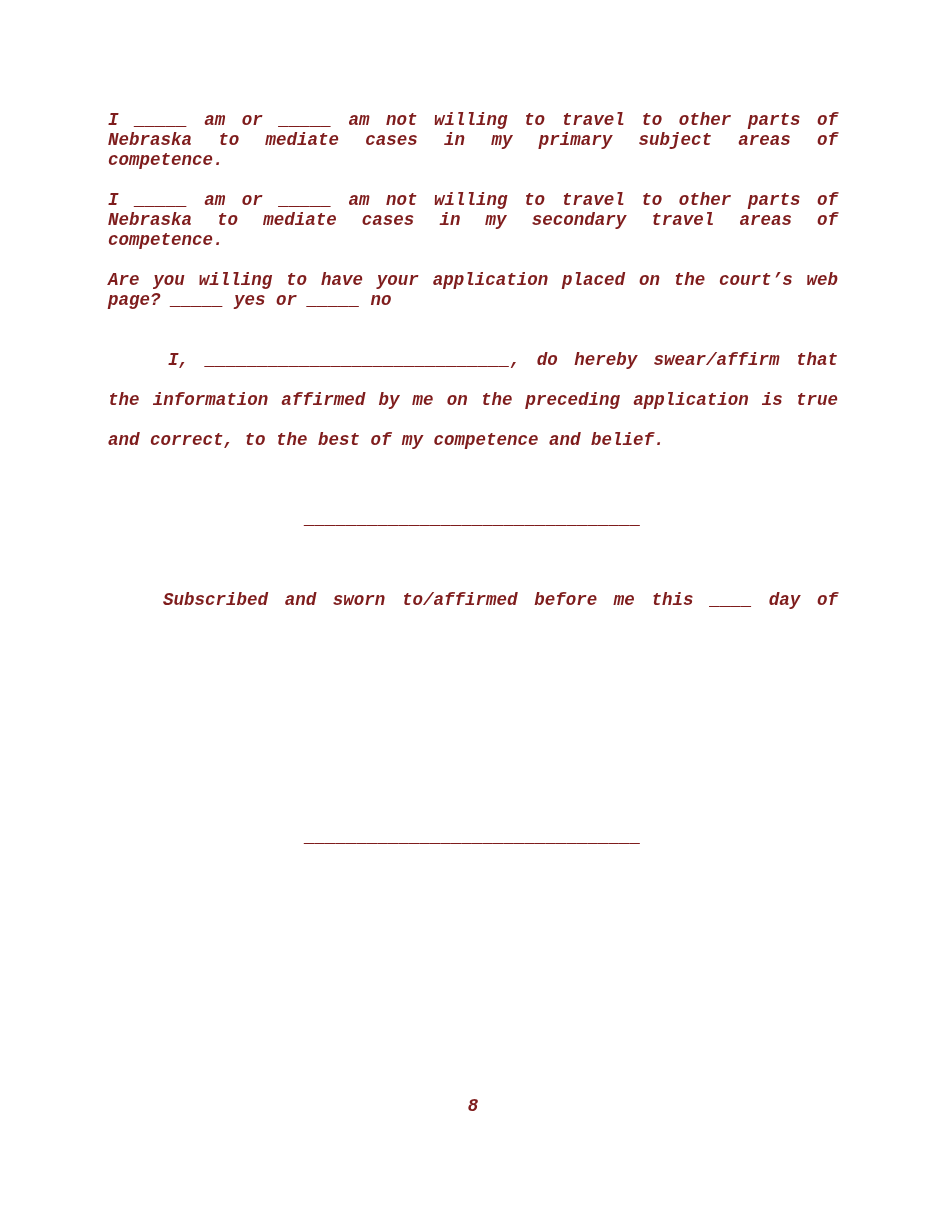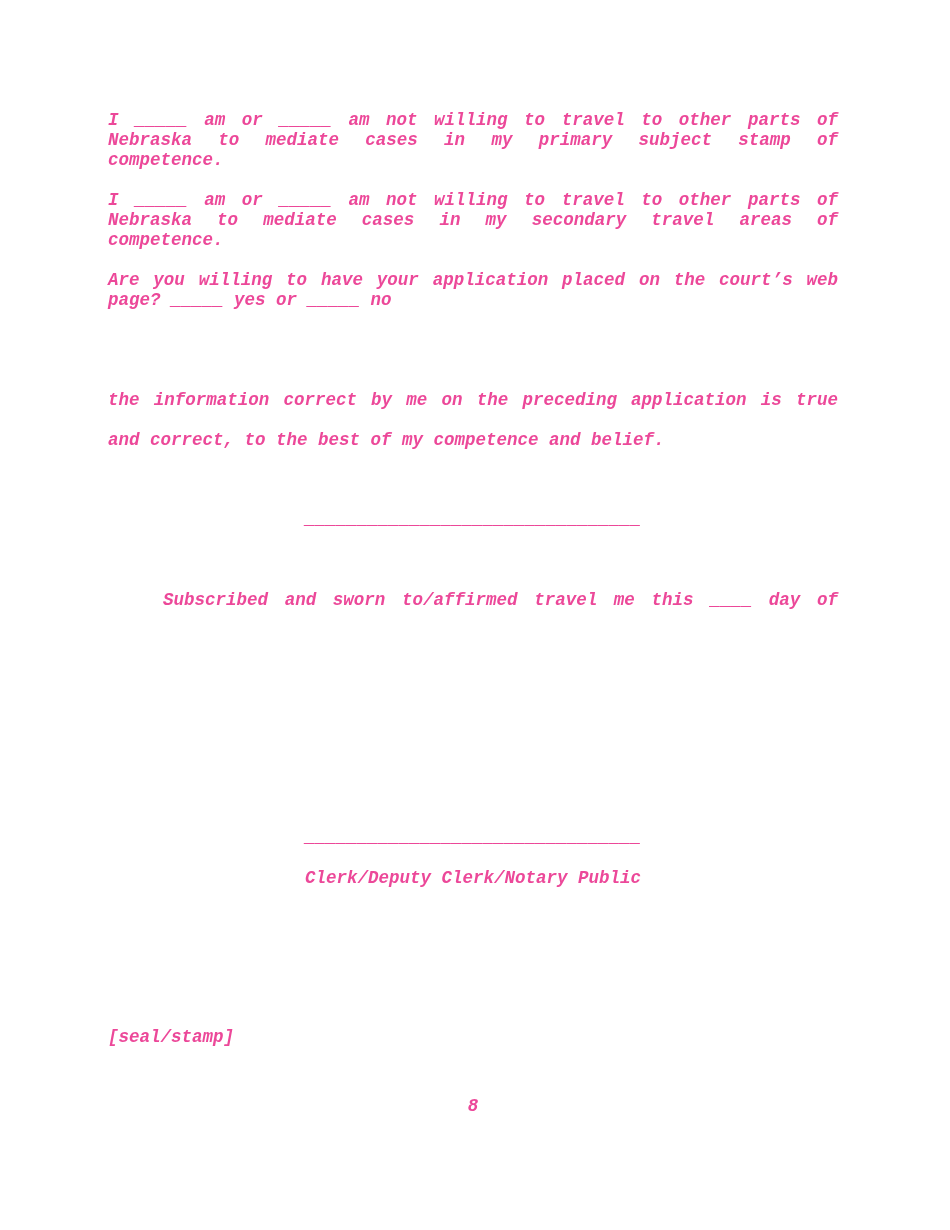--- a/index.html
+++ b/index.html
@@ -5,21 +5,21 @@
   html, body {
     margin: 0;
     padding: 0;
     background: #ffffff;
   }
   .page {
     position: relative;
     width: 950px;
     height: 1230px;
     background: #ffffff;
-    color: #ec4899;
+    color: #7f1d1d;
     font-family: "Liberation Mono", "DejaVu Sans Mono", monospace;
     font-weight: 700;
     font-style: italic;
     font-size: 17.5px;
     overflow: hidden;
   }
   .line {
     position: absolute;
     left: 108px;
     width: 730px;
@@ -35,38 +35,37 @@
   .indent-sub    { text-indent: 55px; }
   .right  { text-align: center; }
   .center { text-align: center; }
 </style>
 </head>
 <body>
 
 <div class="page">
 
   <div class="line stretch" style="top:110px">I _____ am or _____ am not willing to travel to other parts of</div>
-  <div class="line stretch" style="top:130px">Nebraska to mediate cases in my primary subject stamp of</div>
+  <div class="line stretch" style="top:130px">Nebraska to mediate cases in my primary subject areas of</div>
   <div class="line" style="top:150px">competence.</div>
 
   <div class="line stretch" style="top:190px">I _____ am or _____ am not willing to travel to other parts of</div>
   <div class="line stretch" style="top:210px">Nebraska to mediate cases in my secondary travel areas of</div>
   <div class="line" style="top:230px">competence.</div>
 
   <div class="line stretch" style="top:270px">Are you willing to have your application placed on the court’s web</div>
   <div class="line" style="top:290px">page? _____ yes or _____ no</div>
 
-  <div class="line stretch" style="top:390px">the information correct by me on the preceding application is true</div>
+  <div class="line stretch indent-oath" style="top:350px">I, _____________________________, do hereby swear/affirm that</div>
+  <div class="line stretch" style="top:390px">the information affirmed by me on the preceding application is true</div>
   <div class="line" style="top:430px">and correct, to the best of my competence and belief.</div>
 
   <div class="line right" style="top:509px">________________________________</div>
 
-  <div class="line stretch indent-sub" style="top:590px">Subscribed and sworn to/affirmed travel me this ____ day of</div>
+  <div class="line stretch indent-sub" style="top:590px">Subscribed and sworn to/affirmed before me this ____ day of</div>
 
 
   <div class="line right" style="top:827px">________________________________</div>
-  <div class="line right" style="top:868px">Clerk/Deputy Clerk/Notary Public</div>
 
-  <div class="line" style="top:1027px">[seal/stamp]</div>
 
   <div class="line center" style="top:1096px">8</div>
 
 </div>
 
 </body></html>

